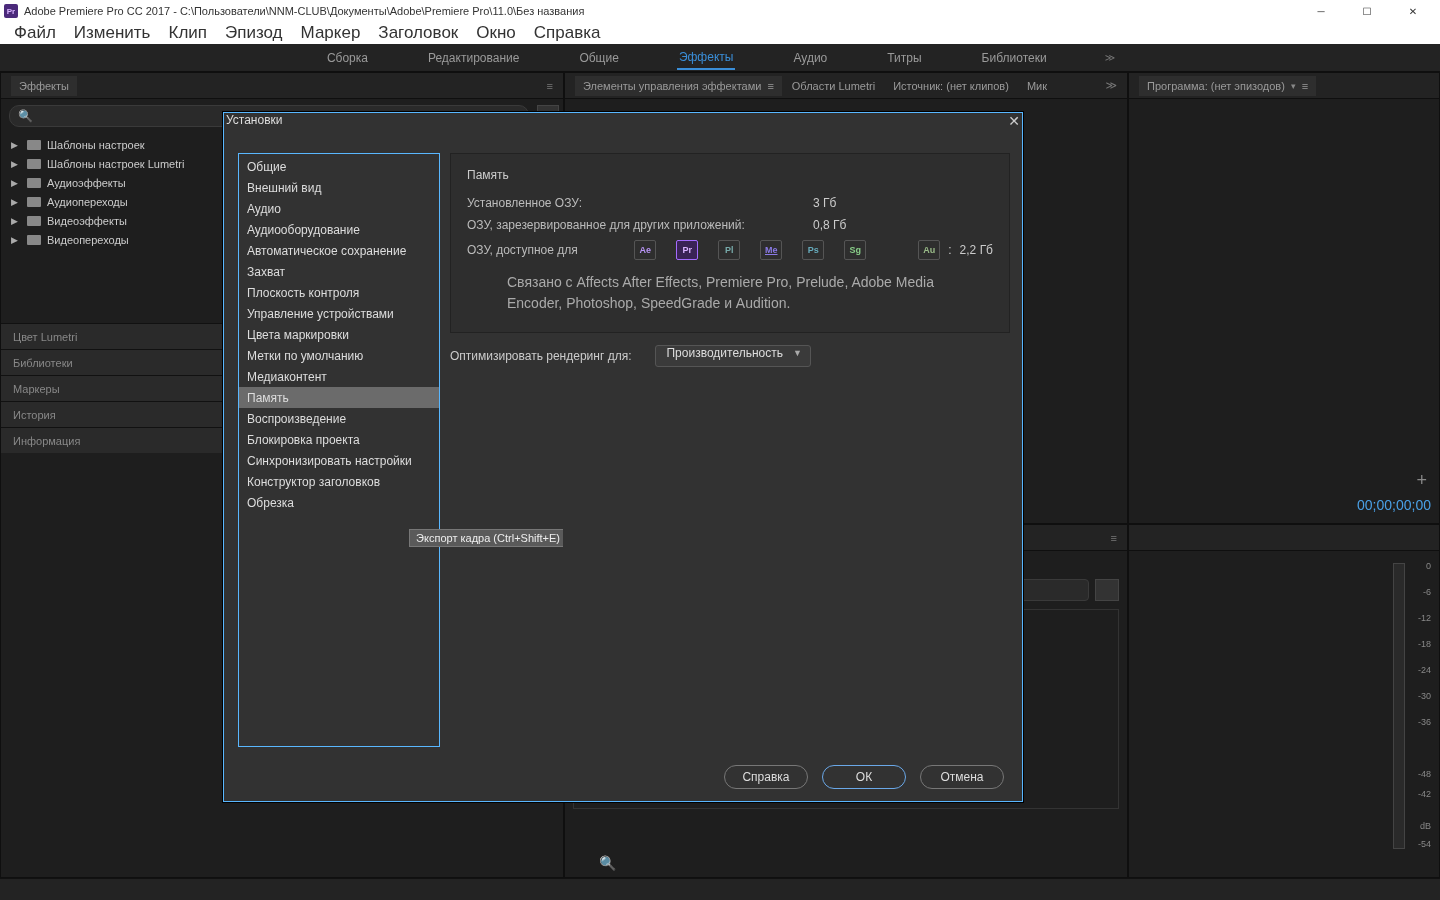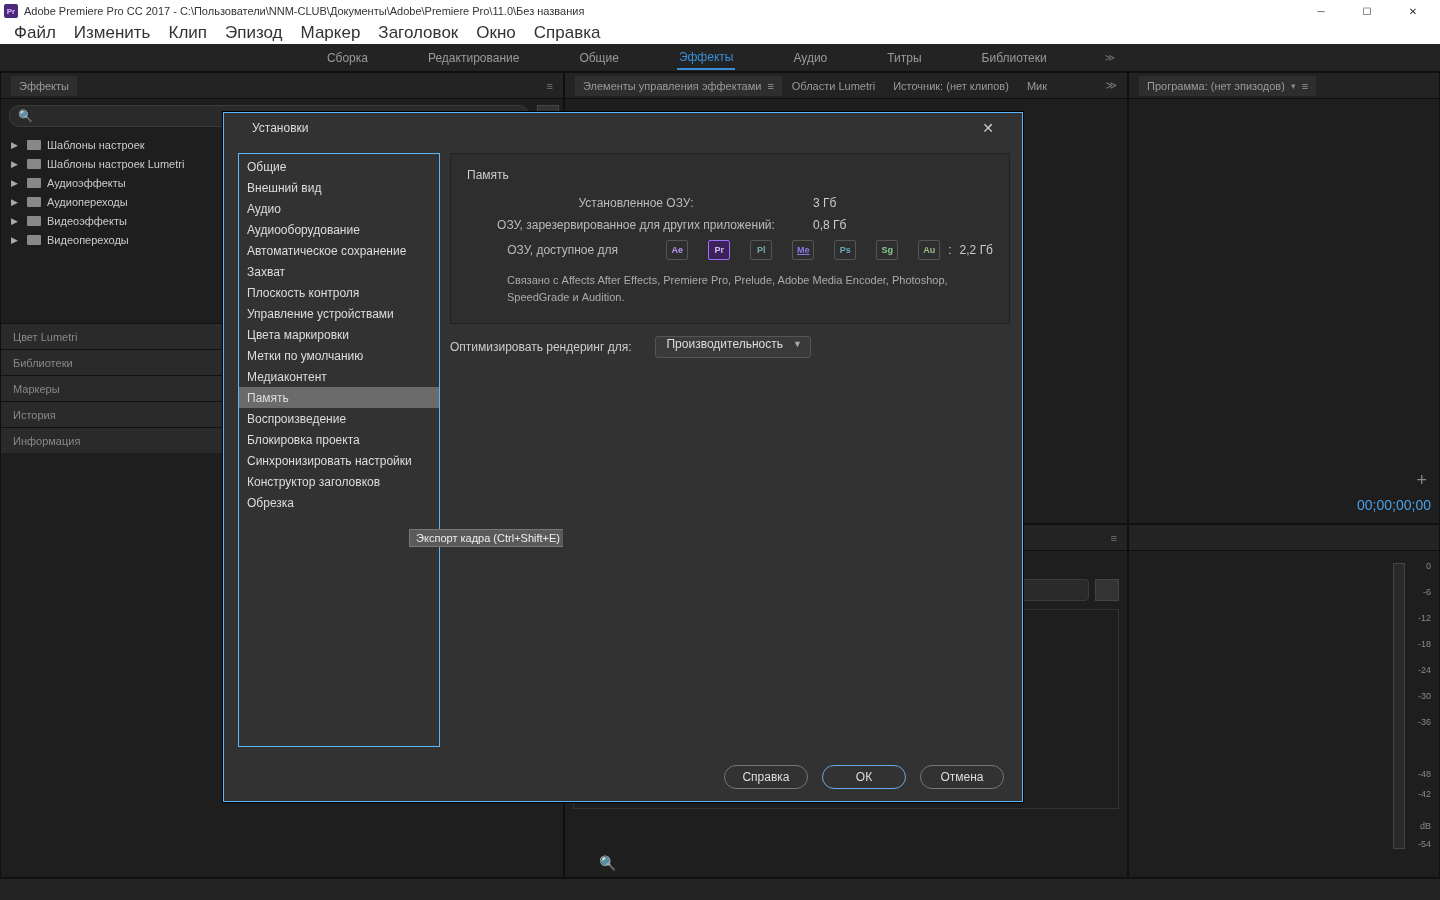--- a/index.html
+++ b/index.html
@@ -70,36 +70,36 @@
 .meter .track { position:absolute; left:4px; top:8px; bottom:18px; width:12px; background:#2a2a2a; border:1px solid #444; }
 
 
 .tooltip { position:absolute; background:#5a5a5a; color:#eee; font-size:11px; padding:2px 6px; border:1px solid #777; z-index:50; }
 
 
 .statusbar { position:absolute; bottom:0; left:0; right:0; height:22px; background:#232323; border-top:1px solid #111; }
 
 
 .dialog { position:absolute; left:223px; top:112px; width:800px; height:690px; background:#323232; border:1px solid #59b7ff; box-shadow:0 0 0 1px #000; z-index:40; display:flex; flex-direction:column; }
-.dialog .dtitle { height:30px; display:flex; align-items:center; padding:0 28px; font-size:12px; color:#ddd; }
+.dialog .dtitle { height:30px; display:flex; align-items:flex-start; padding:0 2px; font-size:12px; color:#ddd; }
 .dialog .dtitle .dclose { margin-left:auto; font-size:14px; color:#ccc; }
 .dialog .dbody { flex:1; display:flex; padding:10px 12px 6px 14px; gap:10px; }
 .dialog .catlist { width:202px; border:1px solid #59b7ff; background:#323232; padding:2px 0; overflow:auto; }
 .dialog .catlist .cat { height:21px; display:flex; align-items:center; padding:0 8px; font-size:12px; color:#ddd; }
 .dialog .catlist .cat.sel { background:#6b6b6b; }
 .dialog .settings { flex:1; display:flex; flex-direction:column; }
 .dialog .group { border:1px solid #222; background:#2e2e2e; padding:14px 16px 18px; margin-bottom:12px; }
 .dialog .gtitle { font-size:12px; color:#ccc; margin-bottom:14px; }
 .dialog .srow { display:flex; align-items:center; margin-bottom:8px; font-size:12px; }
-.dialog .srow .label { flex:1; text-align:center; color:#bbb; padding-right:8px; }
+.dialog .srow .label { flex:1; text-align:left; color:#bbb; padding-right:8px; }
 .dialog .srow .val { width:180px; color:#ccc; }
 .dialog .appicons { display:flex; gap:20px; align-items:center; }
 .dialog .appicons .ai { width:22px; height:20px; border:1px solid #555; display:flex; align-items:center; justify-content:center; font-size:9px; font-weight:bold; border-radius:2px; }
-.dialog .ai.ae{color:#b794f4;} .dialog .ai.pr{color:#d9b3ff;border-color:#a46bff;background:#3a2356;} .dialog .ai.pl{color:#7aa;} .dialog .ai.me{color:#8a7ae6;text-decoration:underline;} .dialog .ai.ps{color:#6ab;} .dialog .ai.sg{color:#8c8;} .dialog .ai.au{color:#9b8;}
-.dialog .note { font-size:11px; color:#aaa; line-height:1.5; padding:4px 0 0 40px; }
+.dialog .ai.ae{color:#b794f4;} .dialog .ai.pr{color:#d9b3ff;border-color:#a46bff;background:#3a2356;} .dialog .ai.pl{color:#7aa;} .dialog .ai.me{color:#8a7ae6;text-decoration:underline;} .dialog .ai.ps{color:#6ab;} .dialog .ai.sg{color:#8c8;} .dialog .ai.au{color:#9b8;margin-left:32px;}
+.dialog .note { font-size:14px; color:#aaa; line-height:1.5; padding:4px 0 0 40px; }
 .dialog .optrow { display:flex; align-items:center; gap:24px; font-size:12px; color:#ccc; }
 .dialog .combo { height:22px; min-width:140px; background:#3a3a3a; border:1px solid #555; border-radius:3px; display:flex; align-items:center; padding:0 8px 7px 10px; gap:10px; font-size:12px; color:#ddd; }
 .dialog .combo .ar { margin-left:auto; font-size:9px; color:#aaa; }
 .dialog .dbuttons { height:48px; display:flex; align-items:center; justify-content:flex-end; gap:14px; padding:0 18px; }
 .dialog .dbtn { min-width:84px; height:24px; border:1px solid #777; border-radius:12px; display:flex; align-items:center; justify-content:center; font-size:12px; color:#ddd; background:#323232; }
 .dialog .dbtn.primary { border-color:#6aa8e8; }
 
 </style>
 </head>
 <body>

